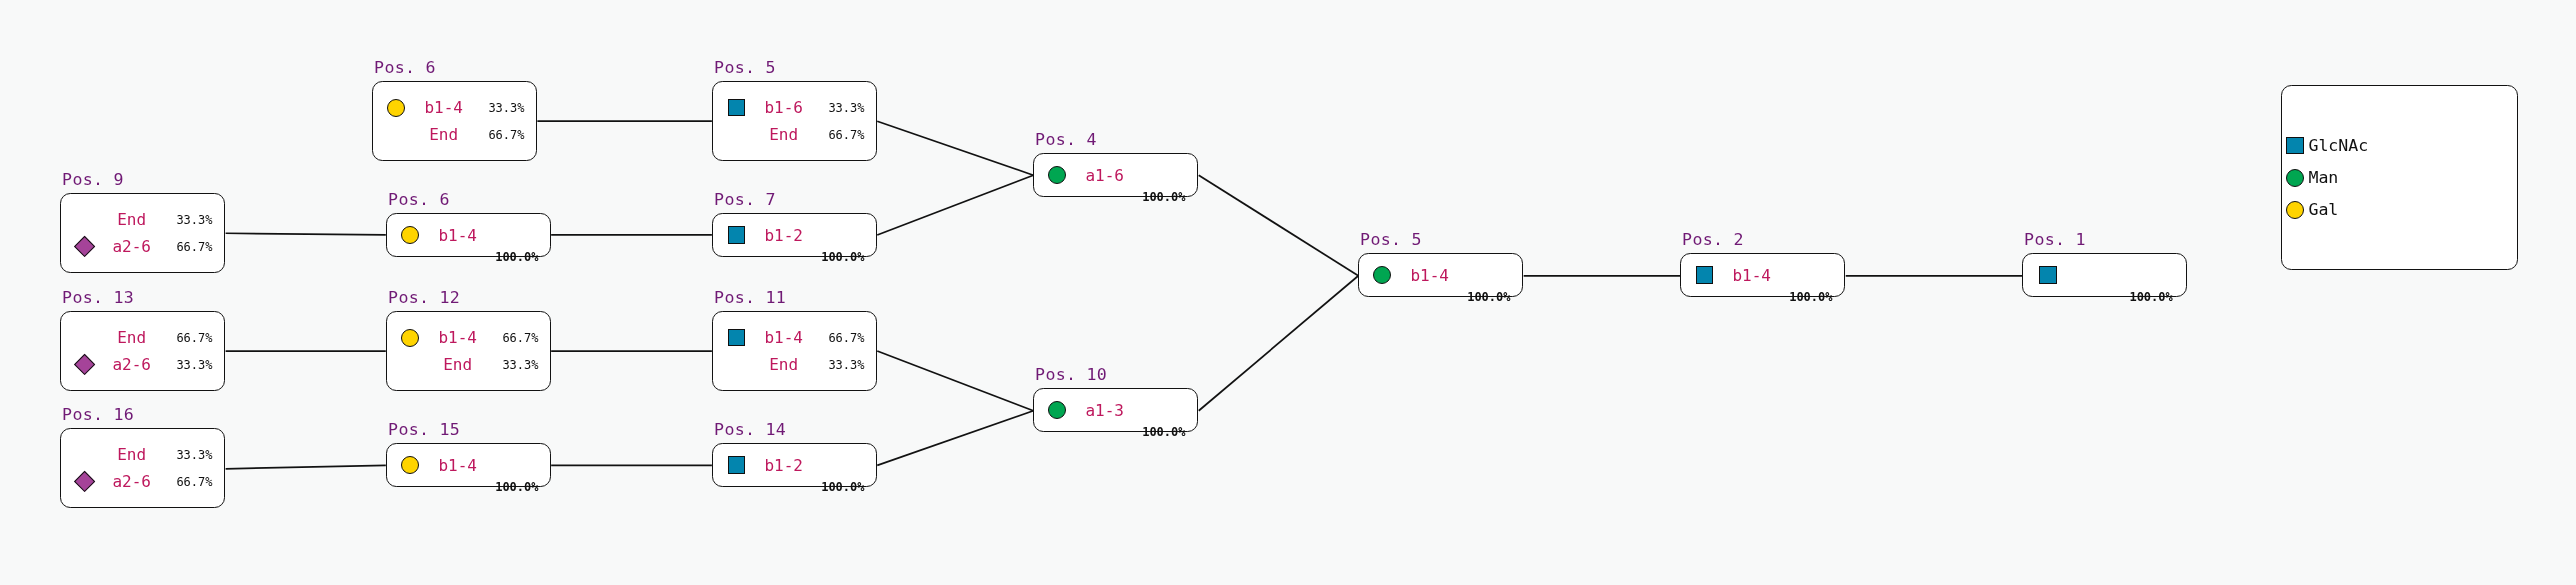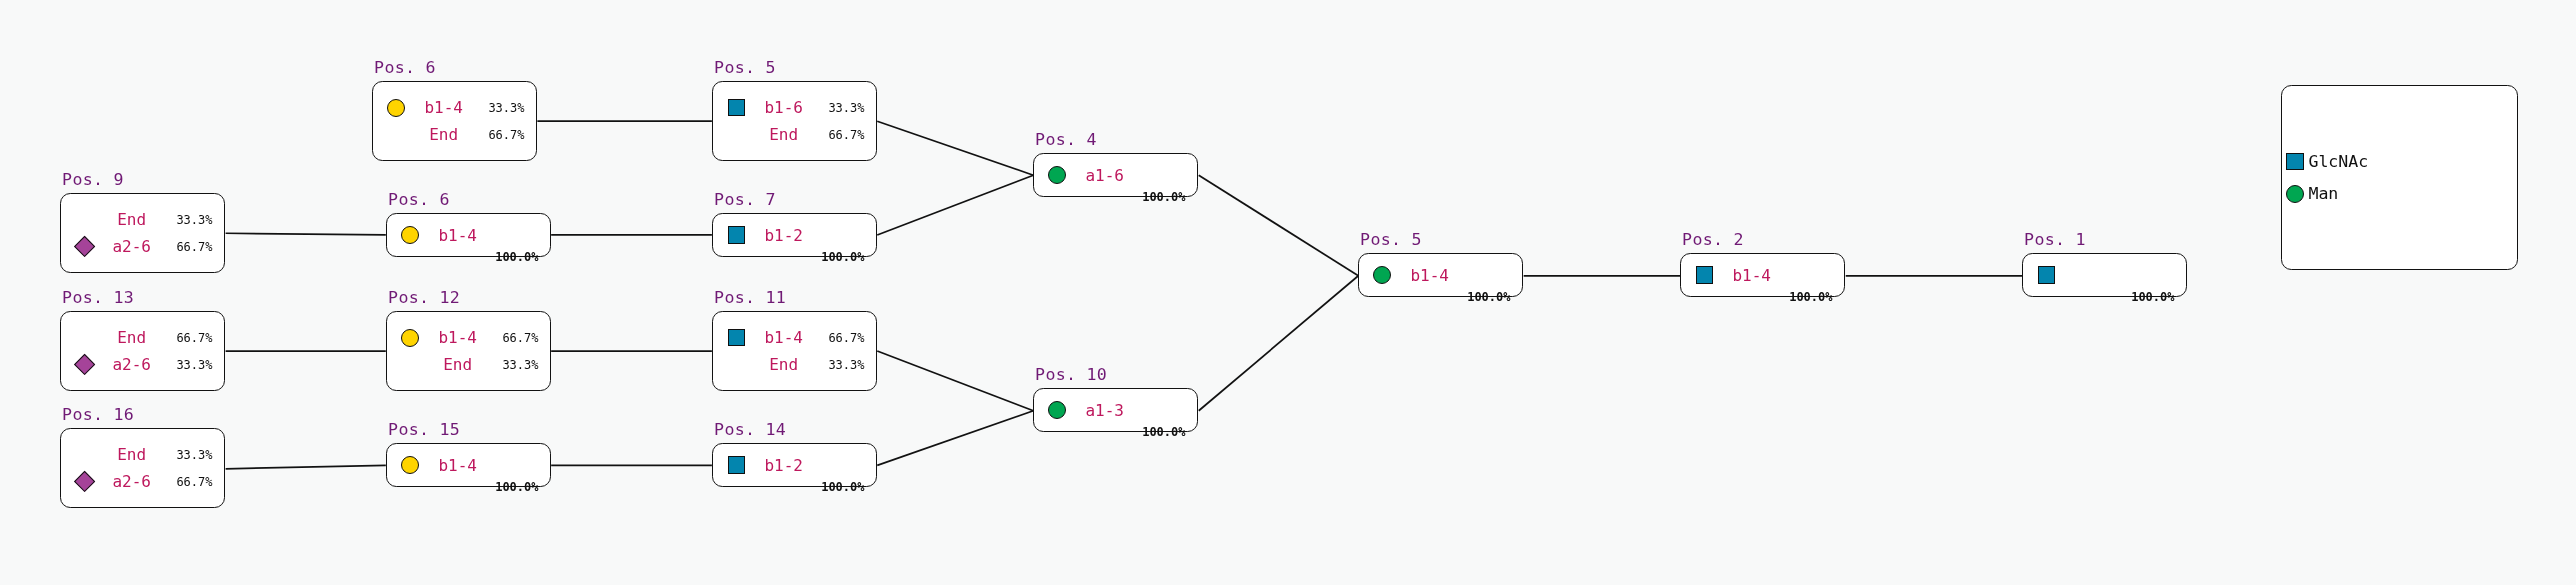--- a/index.html
+++ b/index.html
@@ -131,21 +131,21 @@
       <line x1="960" y1="611" x2="1240" y2="611" stroke="#121212" stroke-width="3"></line>
       <line x1="1528" y1="611" x2="1800" y2="715" stroke="#121212" stroke-width="3"></line>
       <line x1="393" y1="816" x2="672" y2="810" stroke="#121212" stroke-width="3"></line>
       <line x1="960" y1="810" x2="1240" y2="810" stroke="#121212" stroke-width="3"></line>
       <line x1="1528" y1="810" x2="1800" y2="715" stroke="#121212" stroke-width="3"></line>
       <line x1="2088" y1="715" x2="2366" y2="480" stroke="#121212" stroke-width="3"></line>
       <line x1="2654" y1="480" x2="2927" y2="480" stroke="#121212" stroke-width="3"></line>
       <line x1="3215" y1="480" x2="3522" y2="480" stroke="#121212" stroke-width="3"></line>
     </svg>
   <div id="nodes-root">
-      <div class="node" id="pos1" style="left: 2022px; top: 253px; width: 165px; height: 44px;">
+      <div class="node" id="pos1" style="left: 2022px; top: 253px; width: 165px; height: 44px; align-items: center;">
         <div class="node-title">Pos. 1</div>
         <div class="row">
           <span class="glyph-cell">
             <span class="glyph g-square"></span>
           </span>
           <span class="link-cell"></span>
           <span class="pct-cell bold">100.0%</span>
         </div>
       </div>
       <div class="node" id="pos2" style="left: 1680px; top: 253px; width: 165px; height: 44px;">
@@ -340,15 +340,21 @@
           <span class="glyph g-square"></span>
         </span>
         <span class="legend-label">GlcNAc</span>
       </div>
       <div class="legend-row">
         <span class="glyph-cell">
           <span class="glyph g-circle man"></span>
         </span>
         <span class="legend-label">Man</span>
       </div>
+      <div class="legend-row">
+        <span class="glyph-cell">
+          <span class="glyph g-circle gal"></span>
+        </span>
+        <span class="legend-label">Gal</span>
+      </div>
     </div>
 </div>
 
 
 </body></html>

